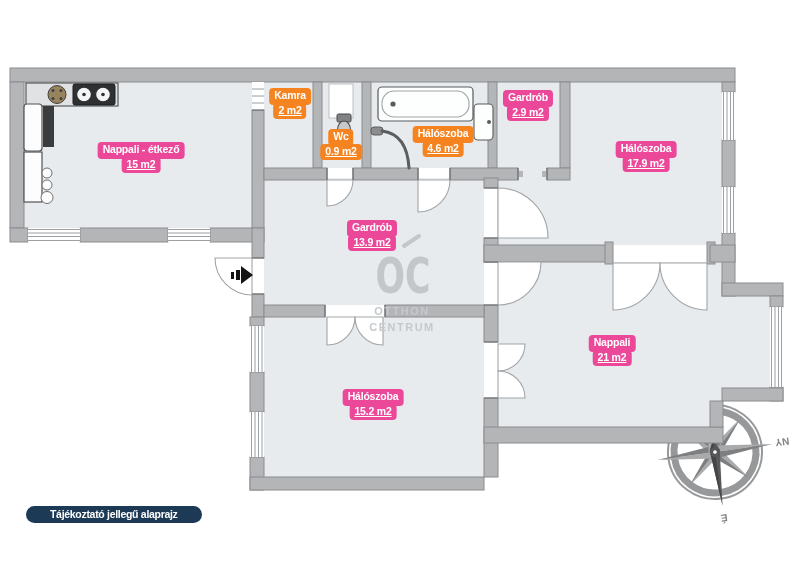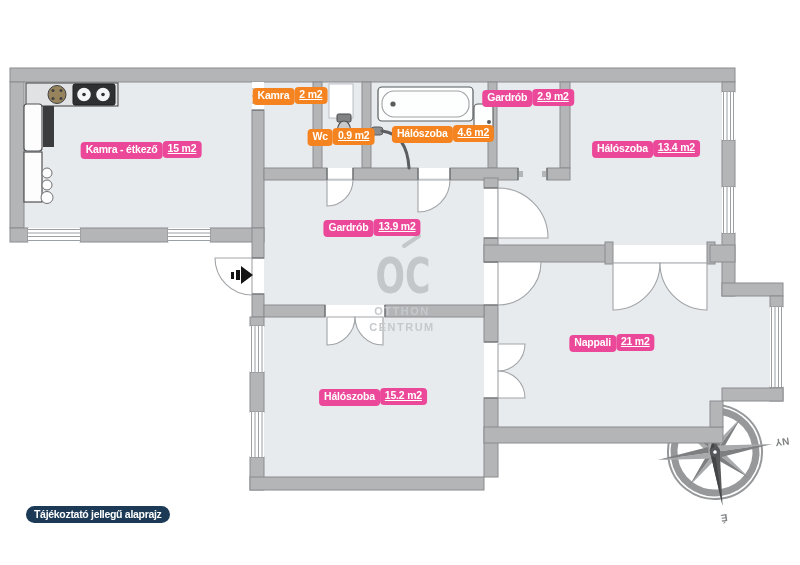--- a/index.html
+++ b/index.html
@@ -1,26 +1,26 @@
 <!DOCTYPE html>
 <html><head>
 <meta charset="utf-8">
 <style>
   html,body{margin:0;padding:0;background:#fff;}
   #stage{position:relative;width:800px;height:565px;background:#fff;overflow:hidden;
          font-family:"Liberation Sans",sans-serif;}
   #plan-svg{position:absolute;left:0;top:0;}
-  .label{position:absolute;transform:translateX(-50%);display:flex;
+  .label{position:absolute;transform:translateX(-50%);display:flex;flex-direction:column;
          align-items:center;z-index:5;}
   .pill{font-weight:bold;font-size:10.5px;line-height:1.3;color:#fff;background:#ec4899;
         padding:1px 5px 2px;border-radius:4px;white-space:nowrap;letter-spacing:-0.2px;}
   .pill.l2{margin-top:-2px;text-decoration:underline;}
   .orange .pill{background:#f5831f;}
   #disclaimer{position:absolute;left:26px;top:506px;z-index:5;background:#1c3a55;color:#fff;
-        font-weight:bold;font-size:10.5px;letter-spacing:-0.3px;padding:2px 8px 3px;border-radius:9px;white-space:nowrap;}
+        font-weight:bold;font-size:10.5px;letter-spacing:-0.3px;padding:2px 24px 3px;border-radius:9px;white-space:nowrap;}
 </style>
 </head>
 <body>
 
 <div id="stage">
 <svg id="plan-svg" width="800" height="565" viewBox="0 0 800 565">
 
   <g transform="translate(715,452) rotate(172)">
     <circle r="47" fill="none" stroke="#96989a" stroke-width="2"></circle>
     <circle r="41" fill="none" stroke="#96989a" stroke-width="7"></circle>
@@ -240,42 +240,42 @@
 
   <g>
     <text x="403" y="293" text-anchor="middle" font-size="50" font-weight="bold" fill="#c3c7ca" textLength="55" lengthAdjust="spacingAndGlyphs" font-family="DejaVu Sans, sans-serif">OC</text>
     <path d="M 404,246 L 419,236" stroke="#c3c7ca" stroke-width="4" fill="none" stroke-linecap="round"></path>
     <text x="402" y="315" text-anchor="middle" font-size="11" font-weight="bold" fill="#c5c9cc" letter-spacing="1.5">OTTHON</text>
     <text x="402" y="331" text-anchor="middle" font-size="11" font-weight="bold" fill="#c5c9cc" letter-spacing="1.5">CENTRUM</text>
   </g>
 </svg>
 
   <div class="label navy" style="left:141px;top:142px">
-    <span class="pill l1">Kamra - étkező</span>
+    <span class="pill l1">Nappali - étkező</span>
     <span class="pill l2">15 m2</span>
   </div>
   <div class="label orange" style="left:290px;top:88px">
     <span class="pill l1">Kamra</span>
     <span class="pill l2">2 m2</span>
   </div>
   <div class="label orange" style="left:341px;top:129px">
     <span class="pill l1">Wc</span>
     <span class="pill l2">0.9 m2</span>
   </div>
   <div class="label orange" style="left:443px;top:126px">
     <span class="pill l1">Hálószoba</span>
     <span class="pill l2">4.6 m2</span>
   </div>
   <div class="label navy" style="left:528px;top:90px">
     <span class="pill l1">Gardrób</span>
     <span class="pill l2">2.9 m2</span>
   </div>
   <div class="label navy" style="left:646px;top:141px">
     <span class="pill l1">Hálószoba</span>
-    <span class="pill l2">13.4 m2</span>
+    <span class="pill l2">17.9 m2</span>
   </div>
   <div class="label navy" style="left:372px;top:220px">
     <span class="pill l1">Gardrób</span>
     <span class="pill l2">13.9 m2</span>
   </div>
   <div class="label navy" style="left:612px;top:335px">
     <span class="pill l1">Nappali</span>
     <span class="pill l2">21 m2</span>
   </div>
   <div class="label navy" style="left:373px;top:389px">

